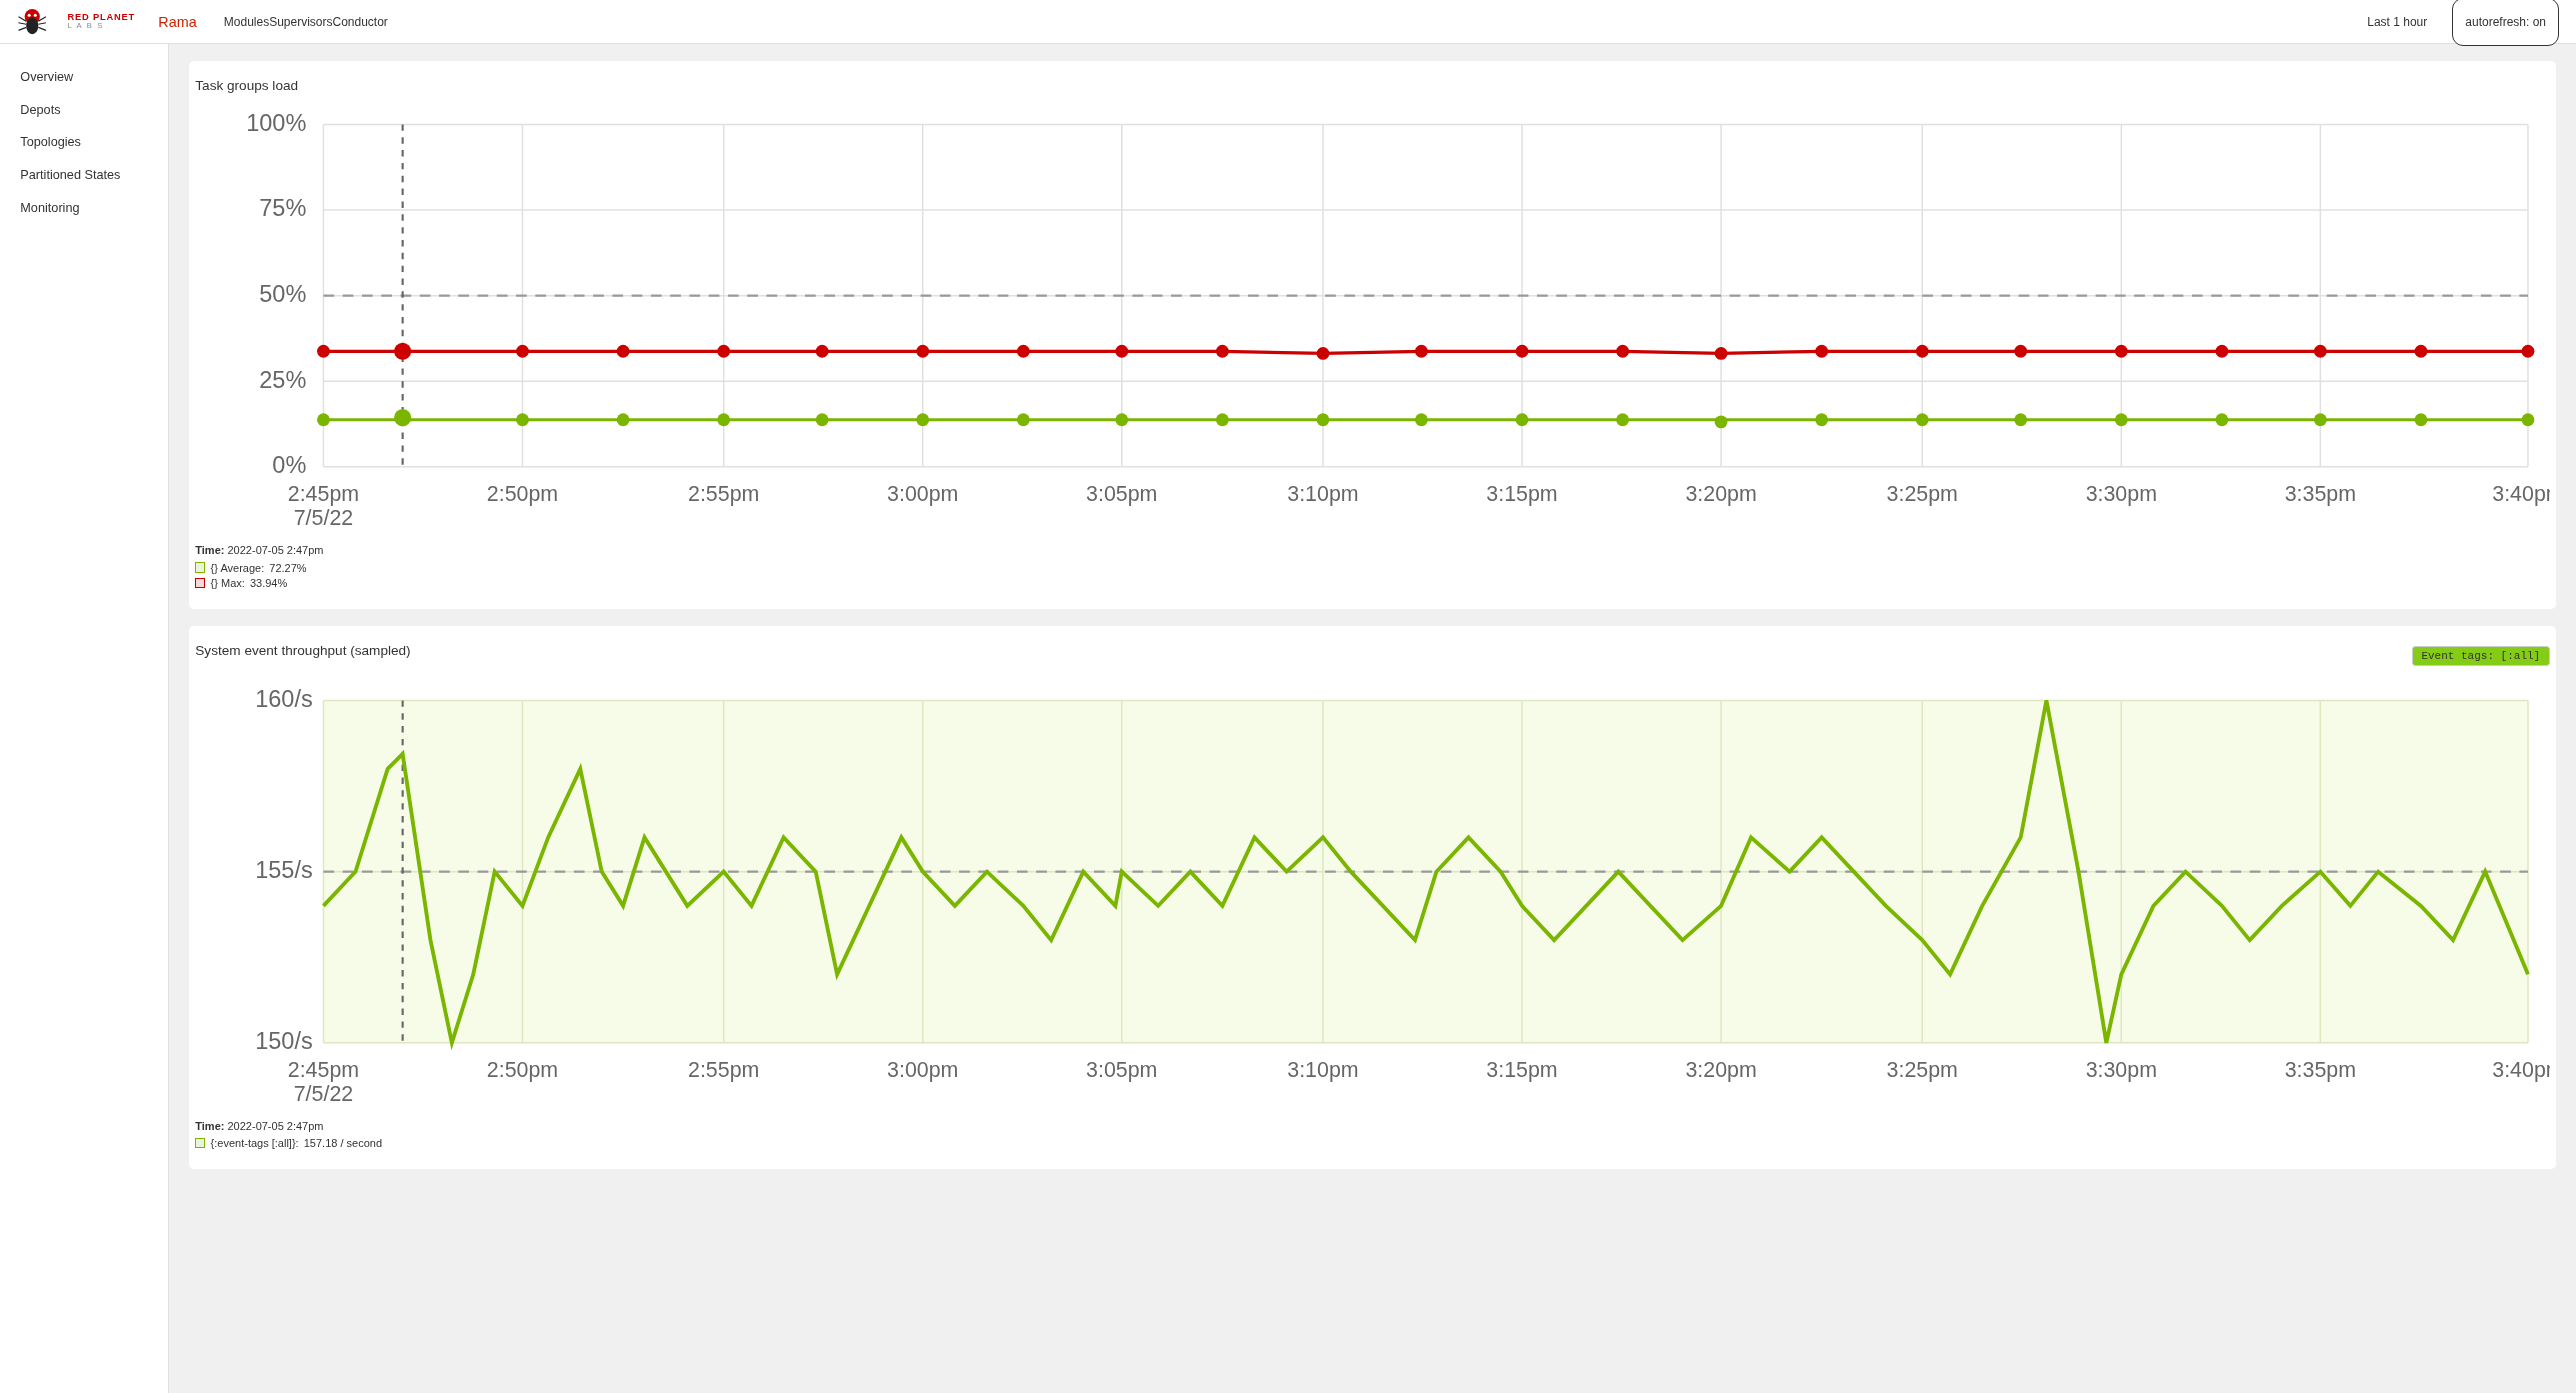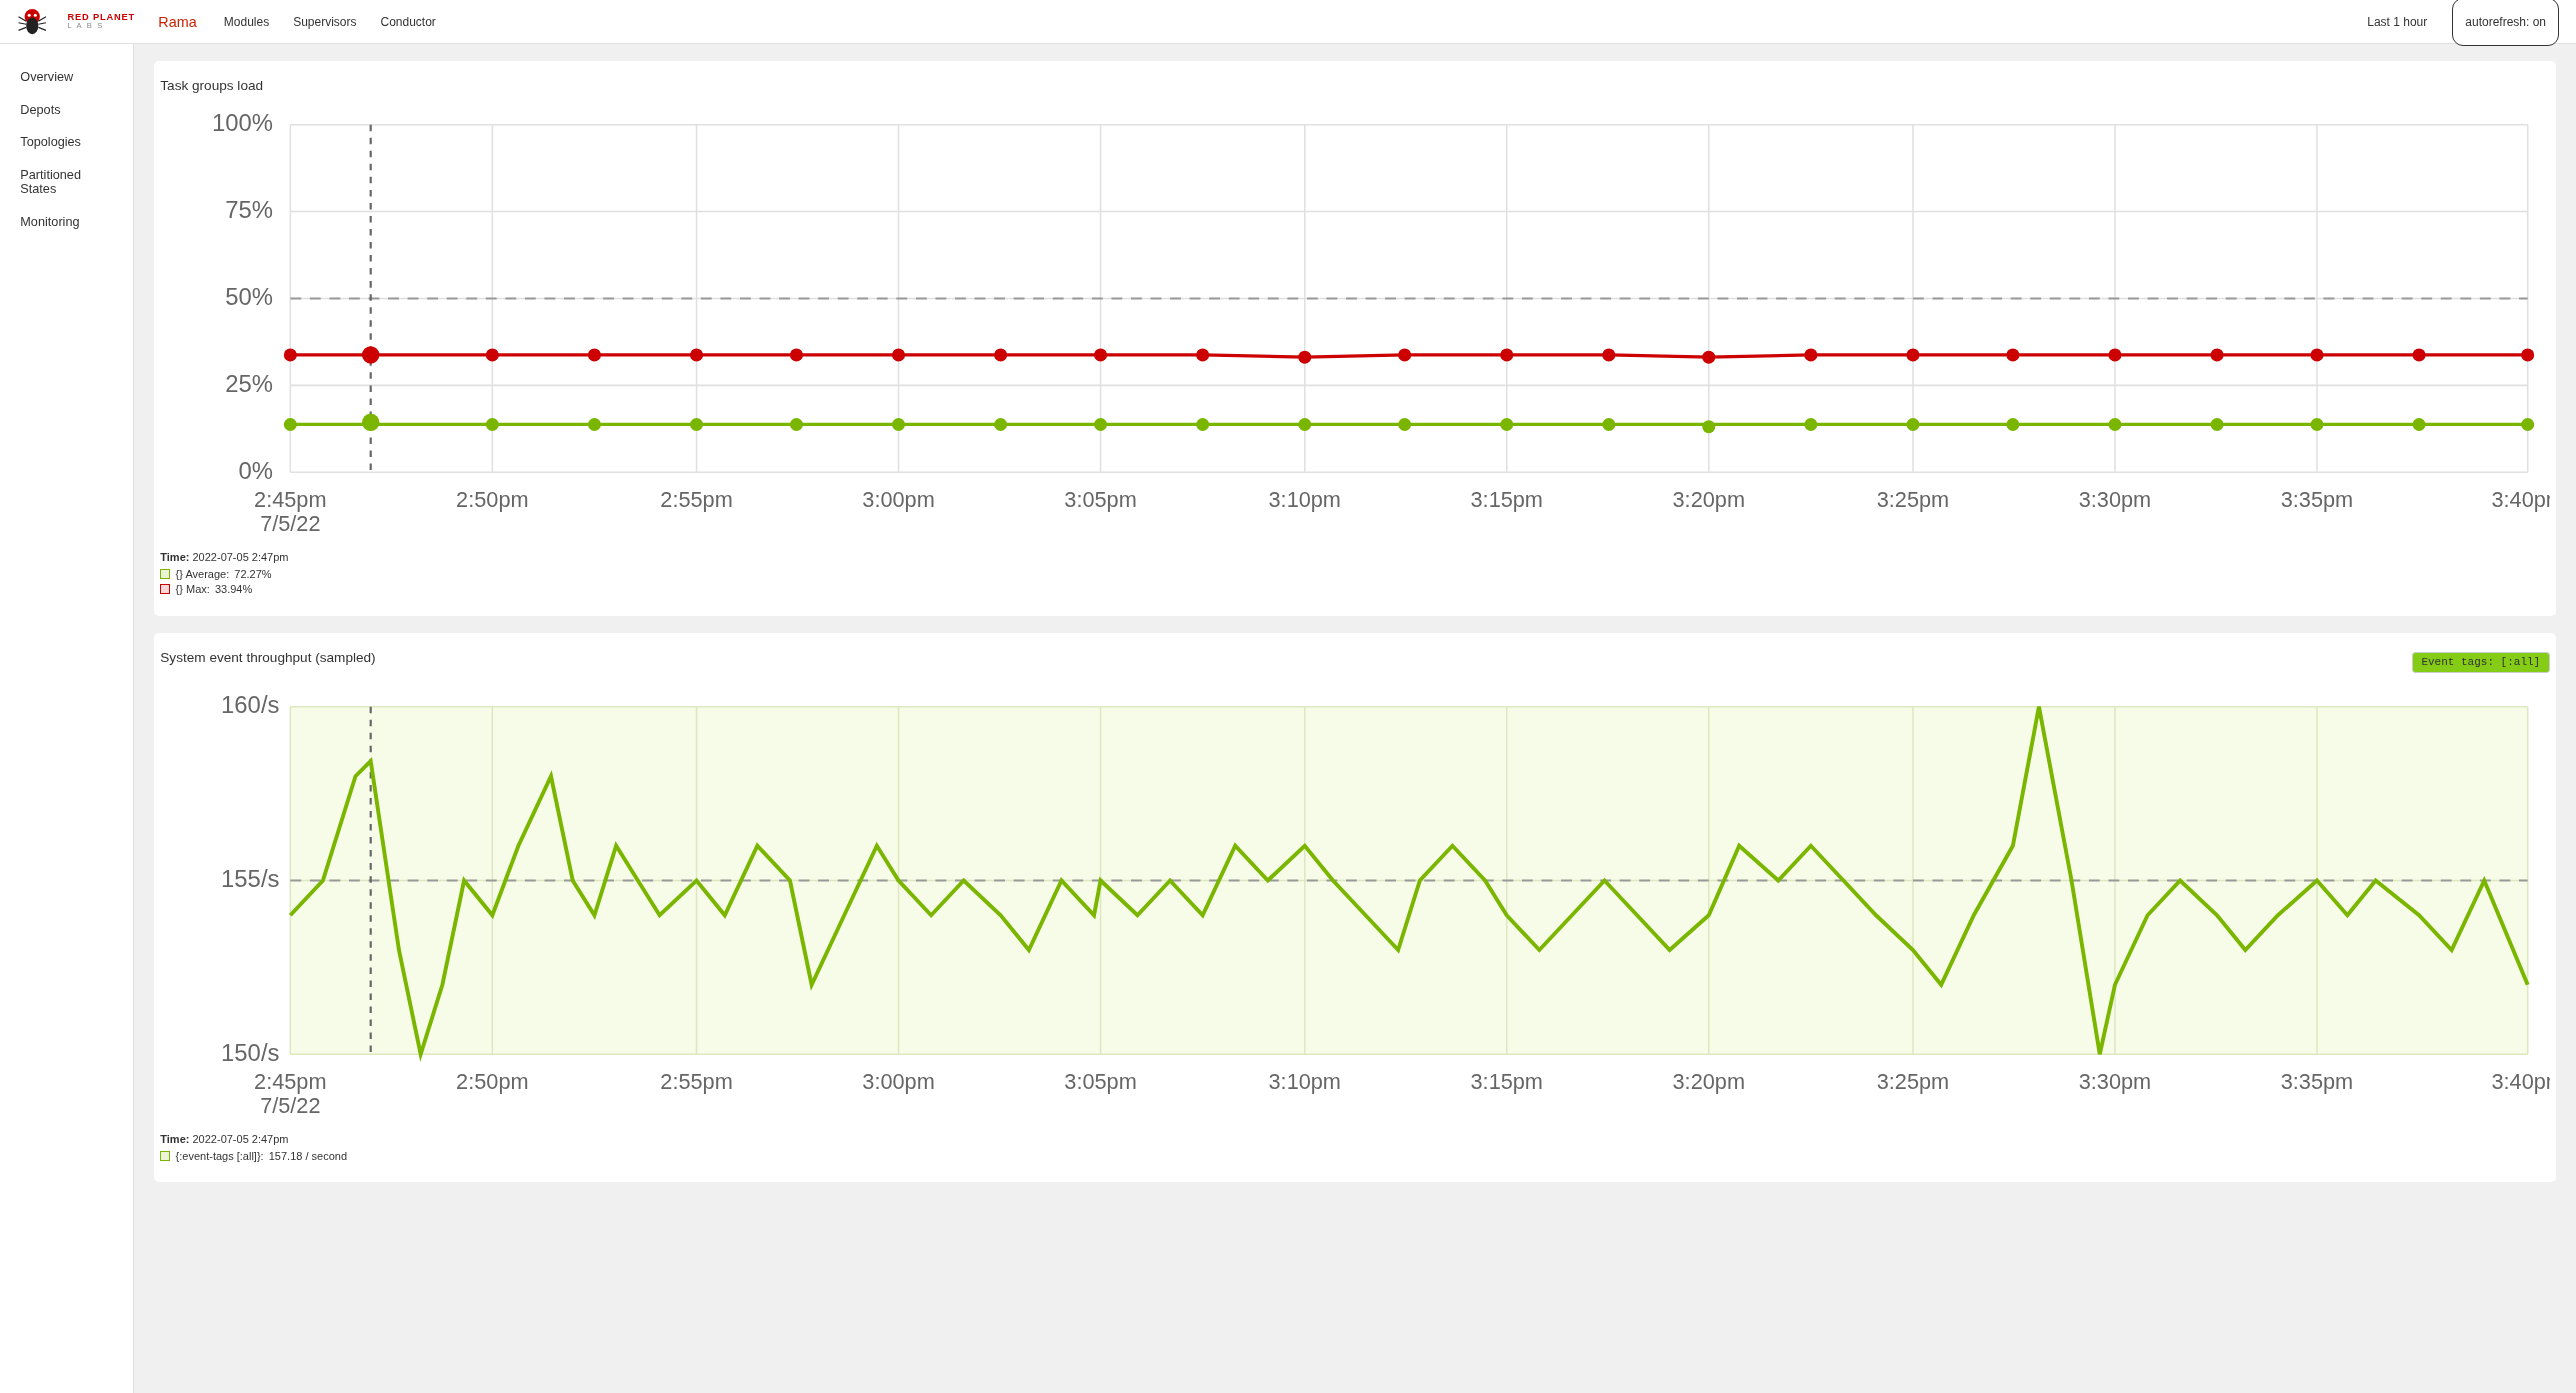--- a/index.html
+++ b/index.html
@@ -41,21 +41,20 @@
       letter-spacing: 1.7px;
     }
     .logo-app {
       font-size: 14.4px;
       font-weight: 500;
       color: #cc2200;
       margin-left: 3.4px;
     }
     .nav-links {
       display: flex;
-      gap: 24px;
       margin-left: 6.8px;
     }
     .nav-link {
       font-size: 12px;
       color: #333;
       text-decoration: none;
       cursor: pointer;
     }
     .header-right {
       margin-left: auto;
@@ -79,21 +78,21 @@
       cursor: pointer;
       background: #fff;
     }
     
     .layout {
       display: flex;
       height: calc(100vh - 44px);
     }
     
     .sidebar {
-      width: 134px;
+      width: 169px;
       background: #fff;
       border-right: 0.8px solid #e0e0e0;
       padding: 17px 0;
       flex-shrink: 0;
     }
     .sidebar-item {
       padding: 9.3px 20.3px;
       font-size: 12.7px;
       color: #333;
       cursor: pointer;

